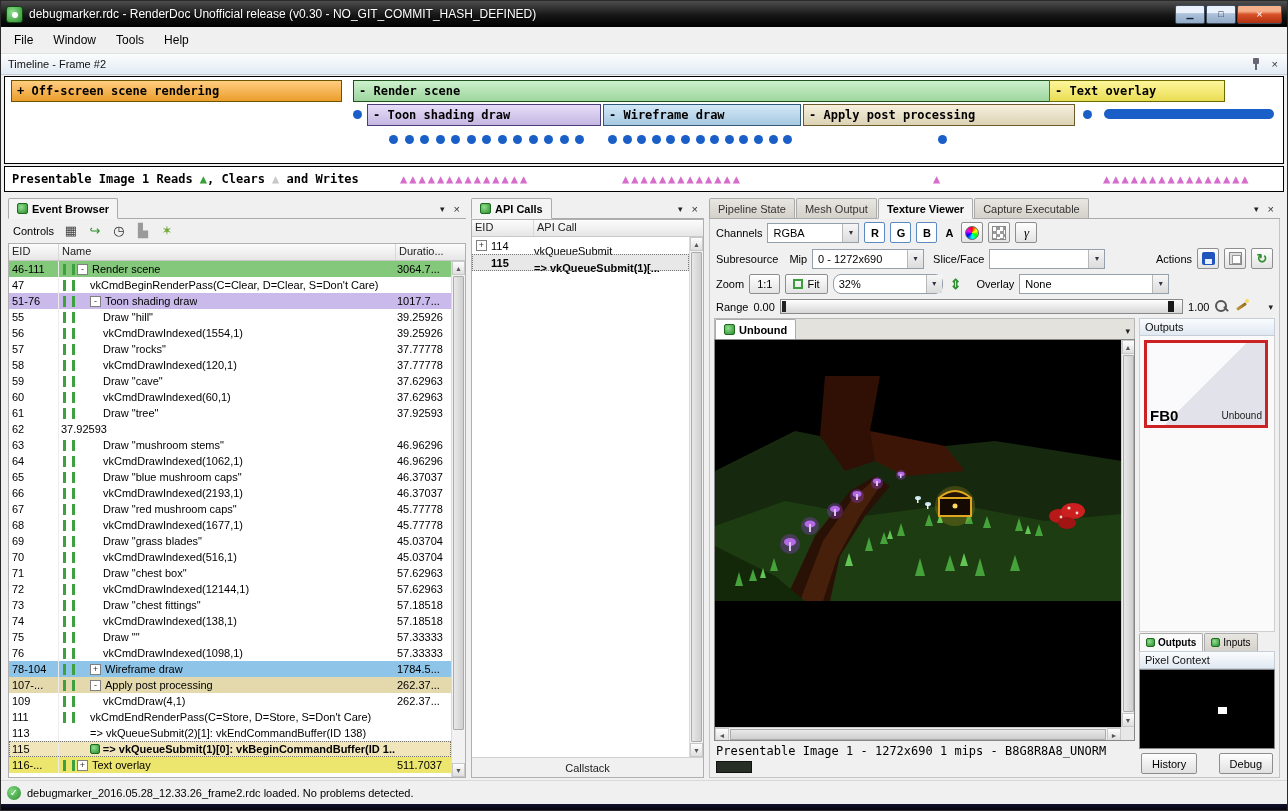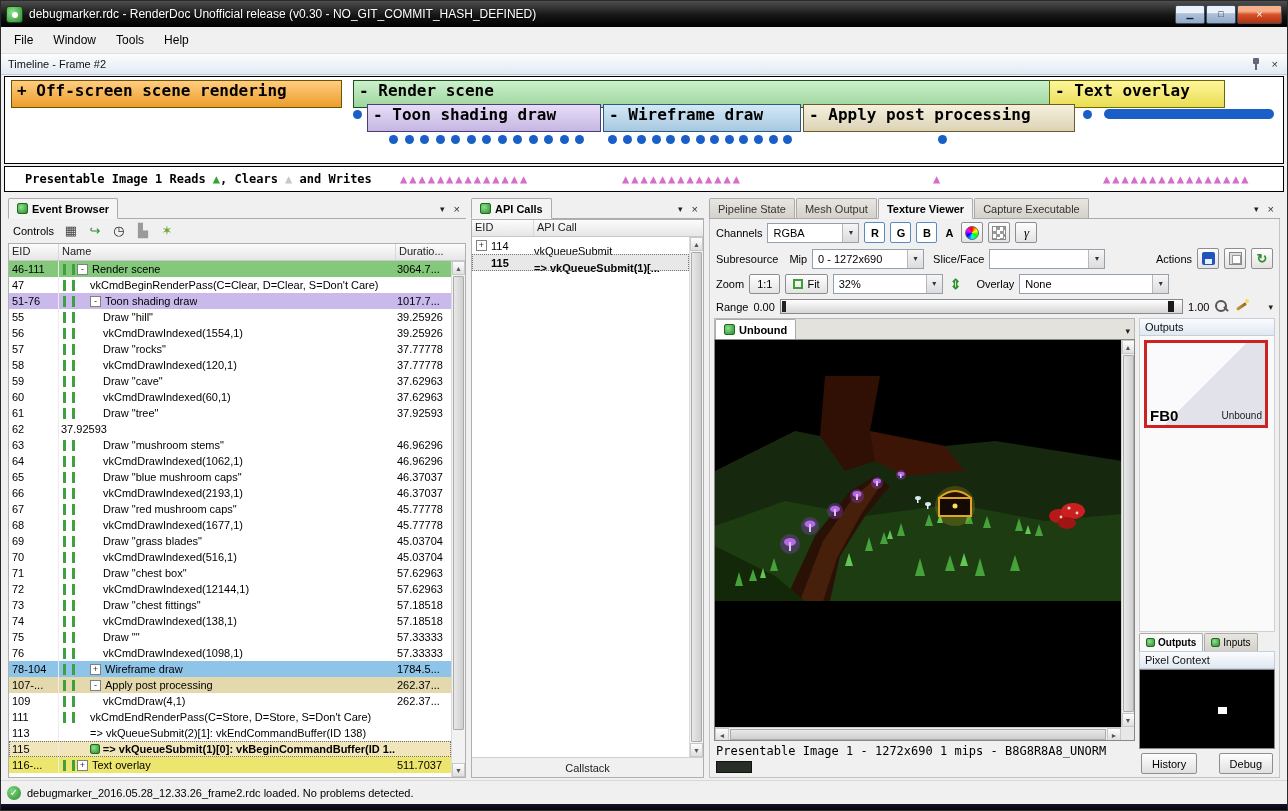--- a/index.html
+++ b/index.html
@@ -22,28 +22,28 @@
   
   .dock-title { height:21px; flex:0 0 21px; background:linear-gradient(#FBFDFE,#E2EAF4); border-bottom:1px solid #C6CED8; display:flex; align-items:center; padding:0 7px; font-size:11px; color:#111; }
   .dock-title .sp { flex:1; }
   .pin-icon { width:12px; height:14px; position:relative; margin-right:8px; }
   .pin-icon::before { content:""; position:absolute; left:3px; top:1px; width:6px; height:6px; background:#667; border-radius:1px; }
   .pin-icon::after { content:""; position:absolute; left:5px; top:7px; width:2px; height:6px; background:#667; }
   .x-glyph { color:#333; font-size:11px; padding:0 2px; }
 
   .tl-wrap { padding:1px 3px 2px 3px; background:#F0F0F0; }
   .tl-track { position:relative; height:88px; background:#fff; border:1px solid #000; overflow:hidden; }
-  .tl-bar { position:absolute; height:28px; border:1px solid #555; font-family:"DejaVu Sans Mono","Liberation Mono",monospace; font-weight:bold; font-size:16px; line-height:20px; padding-left:5px; white-space:nowrap; overflow:hidden; color:#000; }
+  .tl-bar { position:absolute; height:22px; border:1px solid #555; font-family:"DejaVu Sans Mono","Liberation Mono",monospace; font-weight:bold; font-size:12px; line-height:20px; padding-left:5px; white-space:nowrap; overflow:hidden; color:#000; }
   .tl-bar.row1 { top:3px; }
   .tl-bar.row2 { top:27px; }
   .tl-dot { position:absolute; width:9px; height:9px; border-radius:50%; background:#1A5FC8; }
   .tl-dot.row2dot { top:33px; }
   .tl-dot.row3dot { top:58px; }
   .tl-eventbar { position:absolute; top:32px; height:10px; border-radius:5px; background:#1A5FC8; }
-  .tl-usage { position:relative; height:26px; background:#fff; border:1px solid #000; margin-top:2px; font-family:"DejaVu Sans Mono","Liberation Mono",monospace; font-weight:bold; font-size:12px; line-height:24px; padding-left:20px; white-space:nowrap; overflow:hidden; }
+  .tl-usage { position:relative; height:26px; background:#fff; border:1px solid #000; margin-top:2px; font-family:"DejaVu Sans Mono","Liberation Mono",monospace; font-weight:bold; font-size:12px; line-height:24px; padding-left:7px; white-space:nowrap; overflow:hidden; }
   .tri-green { color:#37A037; }
   .tri-clear { color:#C8C8C8; }
   .tri-group { position:absolute; top:0; color:#D66CCB; font-size:12px; letter-spacing:2px; line-height:25px; }
 
   
   .main { flex:1; display:flex; padding:4px 7px 2px 7px; gap:5px; background:#F0F0F0; min-height:0; }
   .panel { display:flex; flex-direction:column; min-width:0; min-height:0; }
   .eb-panel { flex:0 0 458px; }
   .api-panel { flex:0 0 233px; }
   .rp-panel { flex:1; }
@@ -747,21 +747,21 @@
             </span>
         </div>
 
         <div class="tvrow">
           <span class="lbl">Zoom</span>
           <span class="btn">1:1</span>
           <span class="btn">
               <span class="fit-ic"></span>
               <span>Fit</span>
             </span>
-          <span class="combo" style="width:110px;">32%</span>
+          <span class="combo" style="width:110px;border-radius:8px;">32%</span>
           <span class="flip-ic">⇕</span>
           <span class="lbl" style="margin-left:8px;">Overlay</span>
           <span class="combo" style="width:150px;">None</span>
         </div>
 
         <div class="tvrow">
           <span class="lbl">Range</span>
           <span class="lbl">0.00</span>
           <span class="slider">
             <span class="hmin"></span>

